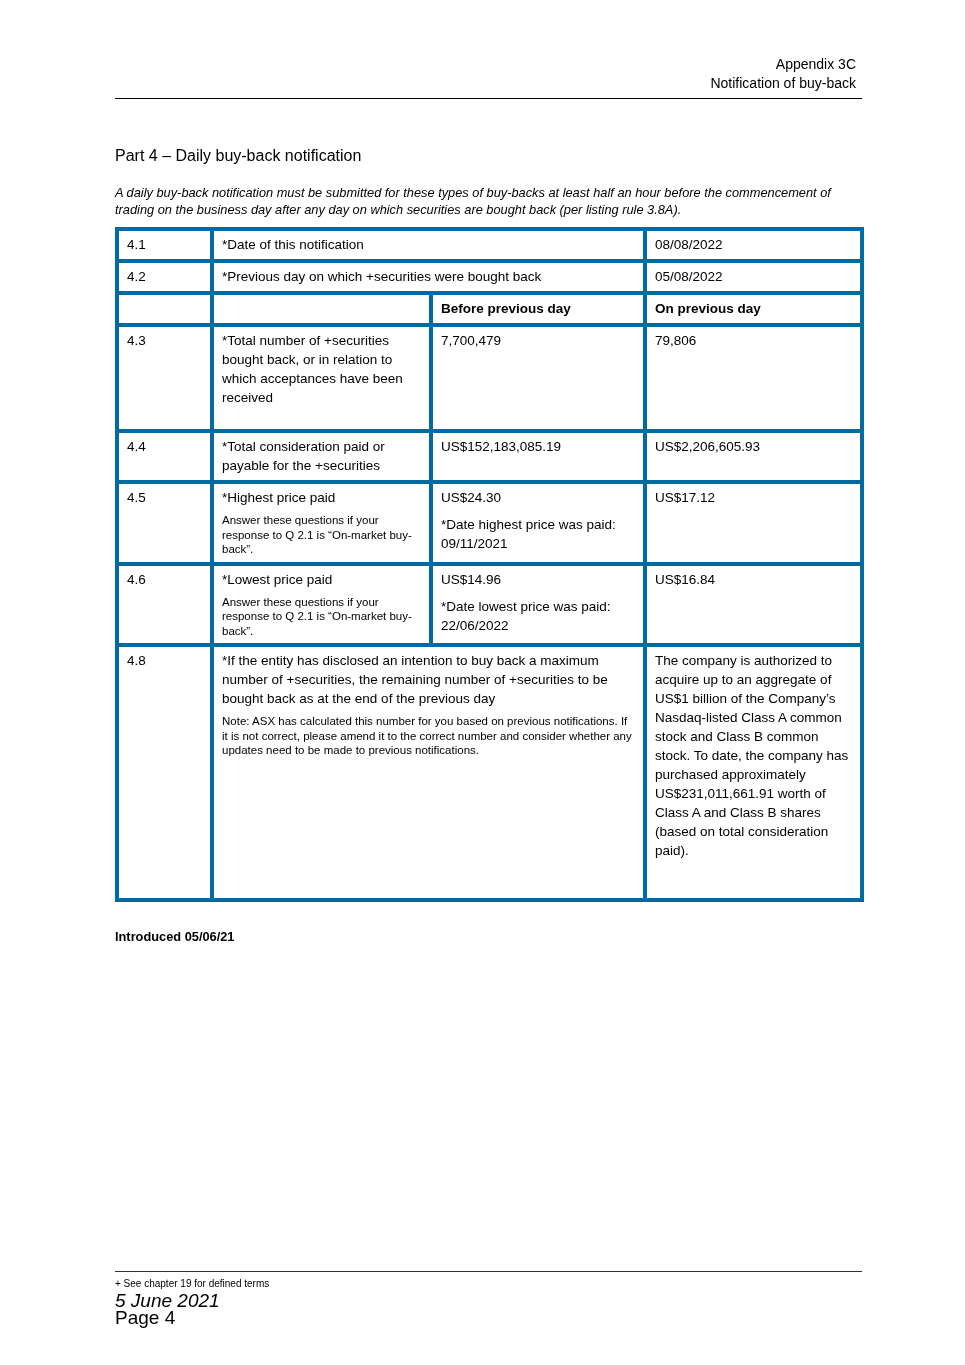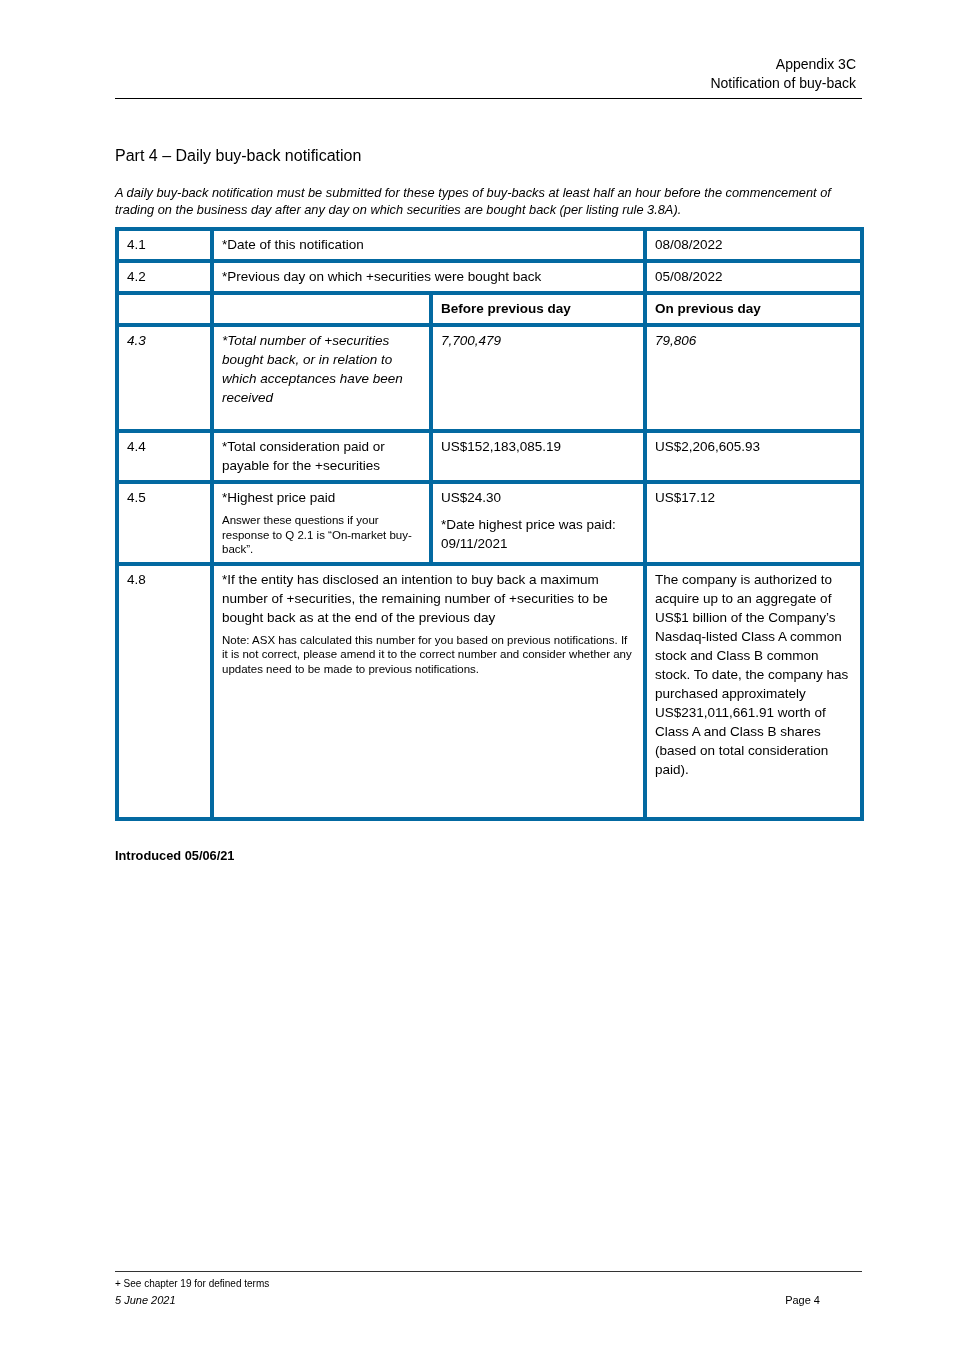--- a/index.html
+++ b/index.html
@@ -63,21 +63,21 @@
     word-wrap: break-word;
   }
   table.form-table th.colhead { font-weight: bold; }
   .cell-note {
     font-size: 11.5px;
     line-height: 14.5px;
     margin-top: 6px;
   }
   .cellp + .cellp { margin-top: 8px; }
   tr.row-small td { height: 19px; }
-  tr.row-43 td { height: 93px; font-style: italic; }
+  tr.row-43 td { height: 93px; }
   tr.row-45 td, tr.row-46 td { height: 68px; }
   tr.row-48 td { height: 242px; }
 
   .introduced {
     font-size: 12.8px;
     margin: 27px 0 0 0;
     font-weight: bold;
   }
   .page-footer {
     position: absolute;
@@ -88,22 +88,23 @@
   .footer-rule {
     border: none;
     border-top: 1px solid #333;
     margin: 0 0 3px 0;
     height: 0;
   }
   .footer-line { font-size: 10px; line-height: 17px; }
   .footer-line2 {
     display: flex;
     justify-content: space-between;
-    font-size: 11px;
+    font-size: 19px;
     line-height: 17px;
+    flex-direction: column;
   }
   .footer-date { font-style: italic; }
   .footer-page { margin-right: 42px; }
 </style>
 </head>
 <body>
 
 <div class="page">
 
   <div class="doc-header">
@@ -157,20 +158,32 @@
         <td>
           <div>*Highest price paid</div>
           <div class="cell-note">Answer these questions if your response to Q 2.1 is “On-market buy-back”.</div>
         </td>
         <td>
           <div class="cellp">US$24.30</div>
           <div class="cellp">*Date highest price was paid: 09/11/2021</div>
         </td>
         <td>US$17.12</td>
       </tr>
+      <tr class="row-46">
+        <td>4.6</td>
+        <td>
+          <div>*Lowest price paid</div>
+          <div class="cell-note">Answer these questions if your response to Q 2.1 is “On-market buy-back”.</div>
+        </td>
+        <td>
+          <div class="cellp">US$14.96</div>
+          <div class="cellp">*Date lowest price was paid: 22/06/2022</div>
+        </td>
+        <td>US$16.84</td>
+      </tr>
       <tr class="row-48">
         <td>4.8</td>
         <td colspan="2">
           <div>*If the entity has disclosed an intention to buy back a maximum number of +securities, the remaining number of +securities to be bought back as at the end of the previous day</div>
           <div class="cell-note">Note: ASX has calculated this number for you based on previous notifications. If it is not correct, please amend it to the correct number and consider whether any updates need to be made to previous notifications.</div>
         </td>
         <td>The company is authorized to acquire up to an aggregate of US$1 billion of the Company’s Nasdaq-listed Class A common stock and Class B common stock. To date, the company has purchased approximately US$231,011,661.91 worth of Class A and Class B shares (based on total consideration paid).</td>
       </tr>
     </tbody>
   </table>

